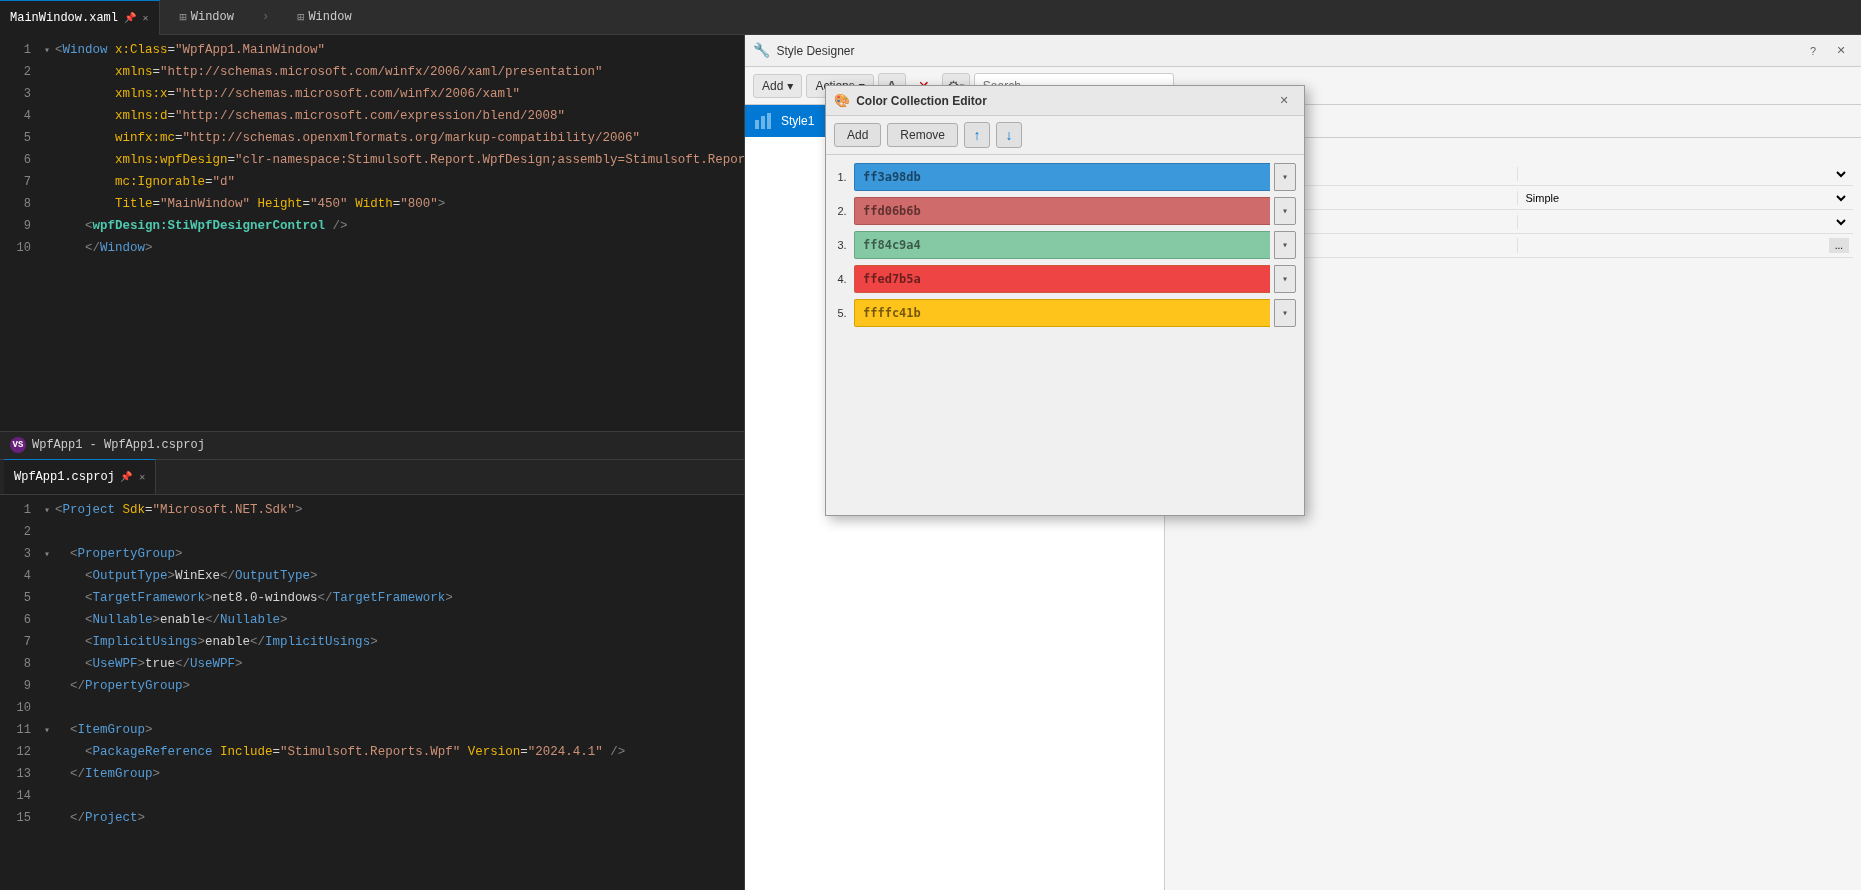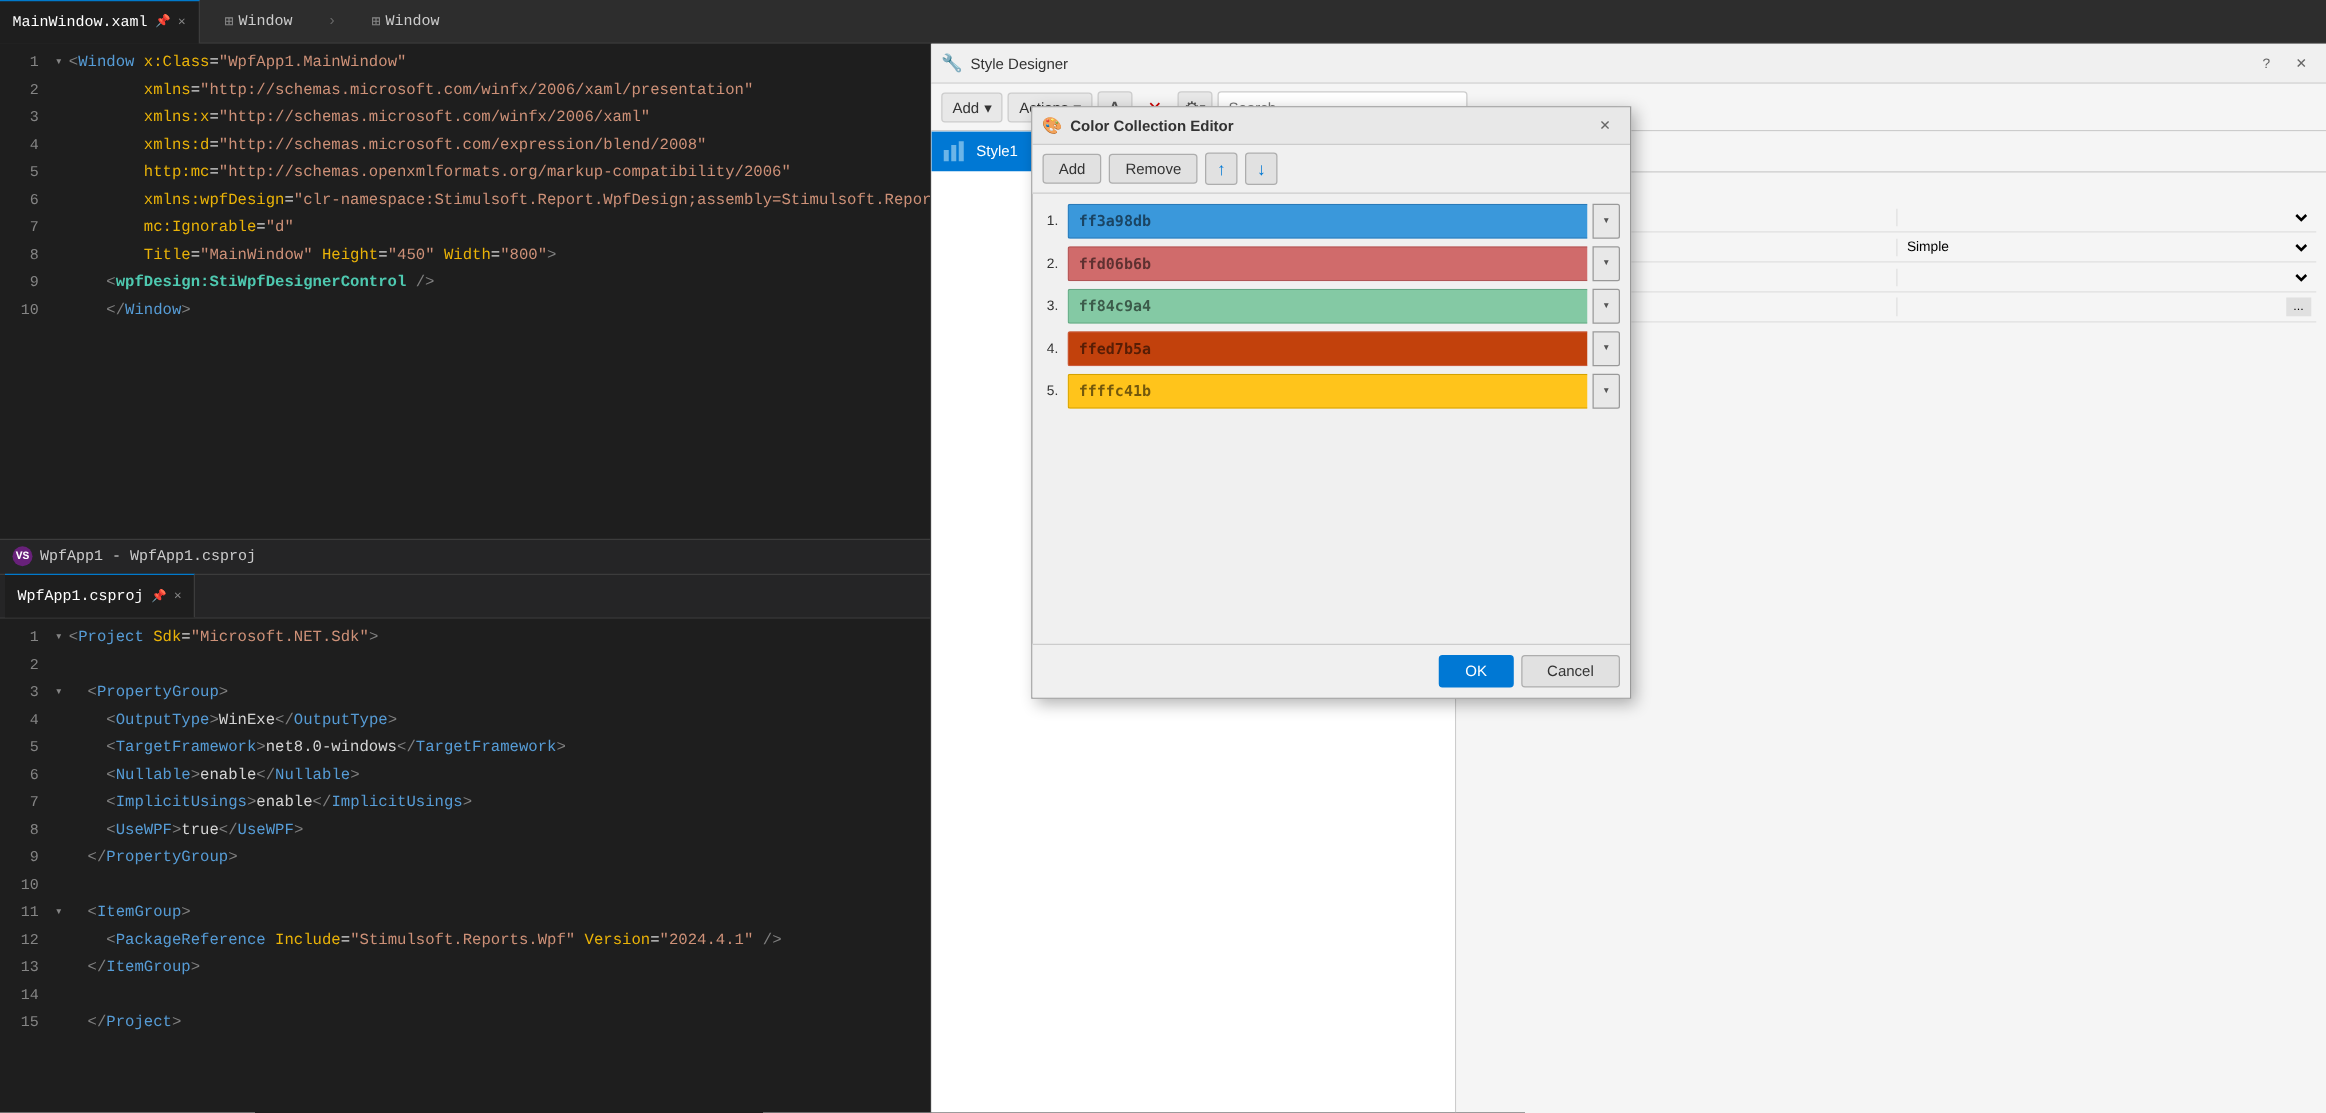--- a/index.html
+++ b/index.html
@@ -538,21 +538,21 @@
 
       <div class="code-line">
         <span class="line-number">4</span>
         <span class="collapse-arrow" style="visibility:hidden;">▾</span>
         <span class="line-content">&nbsp;&nbsp;&nbsp;&nbsp;&nbsp;&nbsp;&nbsp;&nbsp;<span class="kw-attr">xmlns:d</span><span class="kw-eq">=</span><span class="kw-string">"http://schemas.microsoft.com/expression/blend/2008"</span></span>
       </div>
 
       <div class="code-line">
         <span class="line-number">5</span>
         <span class="collapse-arrow" style="visibility:hidden;">▾</span>
-        <span class="line-content">&nbsp;&nbsp;&nbsp;&nbsp;&nbsp;&nbsp;&nbsp;&nbsp;<span class="kw-attr">http:mc</span><span class="kw-eq">=</span><span class="kw-string">"http://schemas.openxmlformats.org/markup-compatibility/2006"</span></span>
+        <span class="line-content">&nbsp;&nbsp;&nbsp;&nbsp;&nbsp;&nbsp;&nbsp;&nbsp;<span class="kw-attr">winfx:mc</span><span class="kw-eq">=</span><span class="kw-string">"http://schemas.openxmlformats.org/markup-compatibility/2006"</span></span>
       </div>
 
       <div class="code-line">
         <span class="line-number">6</span>
         <span class="collapse-arrow" style="visibility:hidden;">▾</span>
         <span class="line-content">&nbsp;&nbsp;&nbsp;&nbsp;&nbsp;&nbsp;&nbsp;&nbsp;<span class="kw-attr">xmlns:wpfDesign</span><span class="kw-eq">=</span><span class="kw-string">"clr-namespace:Stimulsoft.Report.WpfDesign;assembly=Stimulsoft.Report.WpfDesign"</span></span>
       </div>
 
       <div class="code-line">
         <span class="line-number">7</span>
@@ -833,40 +833,32 @@
         <div class="color-row">
           <span class="color-index">3.</span>
           <div class="color-bar" style="background:#84c9a4; color:rgba(0,0,0,0.55); border:1px solid #65a884; border-right:none; border-radius:2px 0 0 2px; flex:1;">
             <span>ff84c9a4</span>
           </div>
           <div class="color-dropdown-btn">▾</div>
         </div>
 
         <div class="color-row">
           <span class="color-index">4.</span>
-          <div class="color-bar" style="background:#c2410c; color:rgba(0,0,0,0.55); border:1px solid #cc5a3a; border-right:none; border-radius:2px 0 0 2px; flex:1;">
+          <div class="color-bar" style="background:#ef4444; color:rgba(0,0,0,0.55); border:1px solid #cc5a3a; border-right:none; border-radius:2px 0 0 2px; flex:1;">
             <span>ffed7b5a</span>
           </div>
           <div class="color-dropdown-btn">▾</div>
         </div>
 
         <div class="color-row">
           <span class="color-index">5.</span>
           <div class="color-bar" style="background:#ffc41b; color:rgba(0,0,0,0.55); border:1px solid #d4a200; border-right:none; border-radius:2px 0 0 2px; flex:1;">
             <span>ffffc41b</span>
           </div>
           <div class="color-dropdown-btn">▾</div>
         </div>
 
       </div>
 
-      <div class="color-editor-footer">
-        <button class="footer-btn ok">
-          <span>OK</span>
-        </button>
-        <button class="footer-btn cancel">
-          <span>Cancel</span>
-        </button>
-      </div>
     </div>
 
   </div>
 </div>
 
 </body></html>

